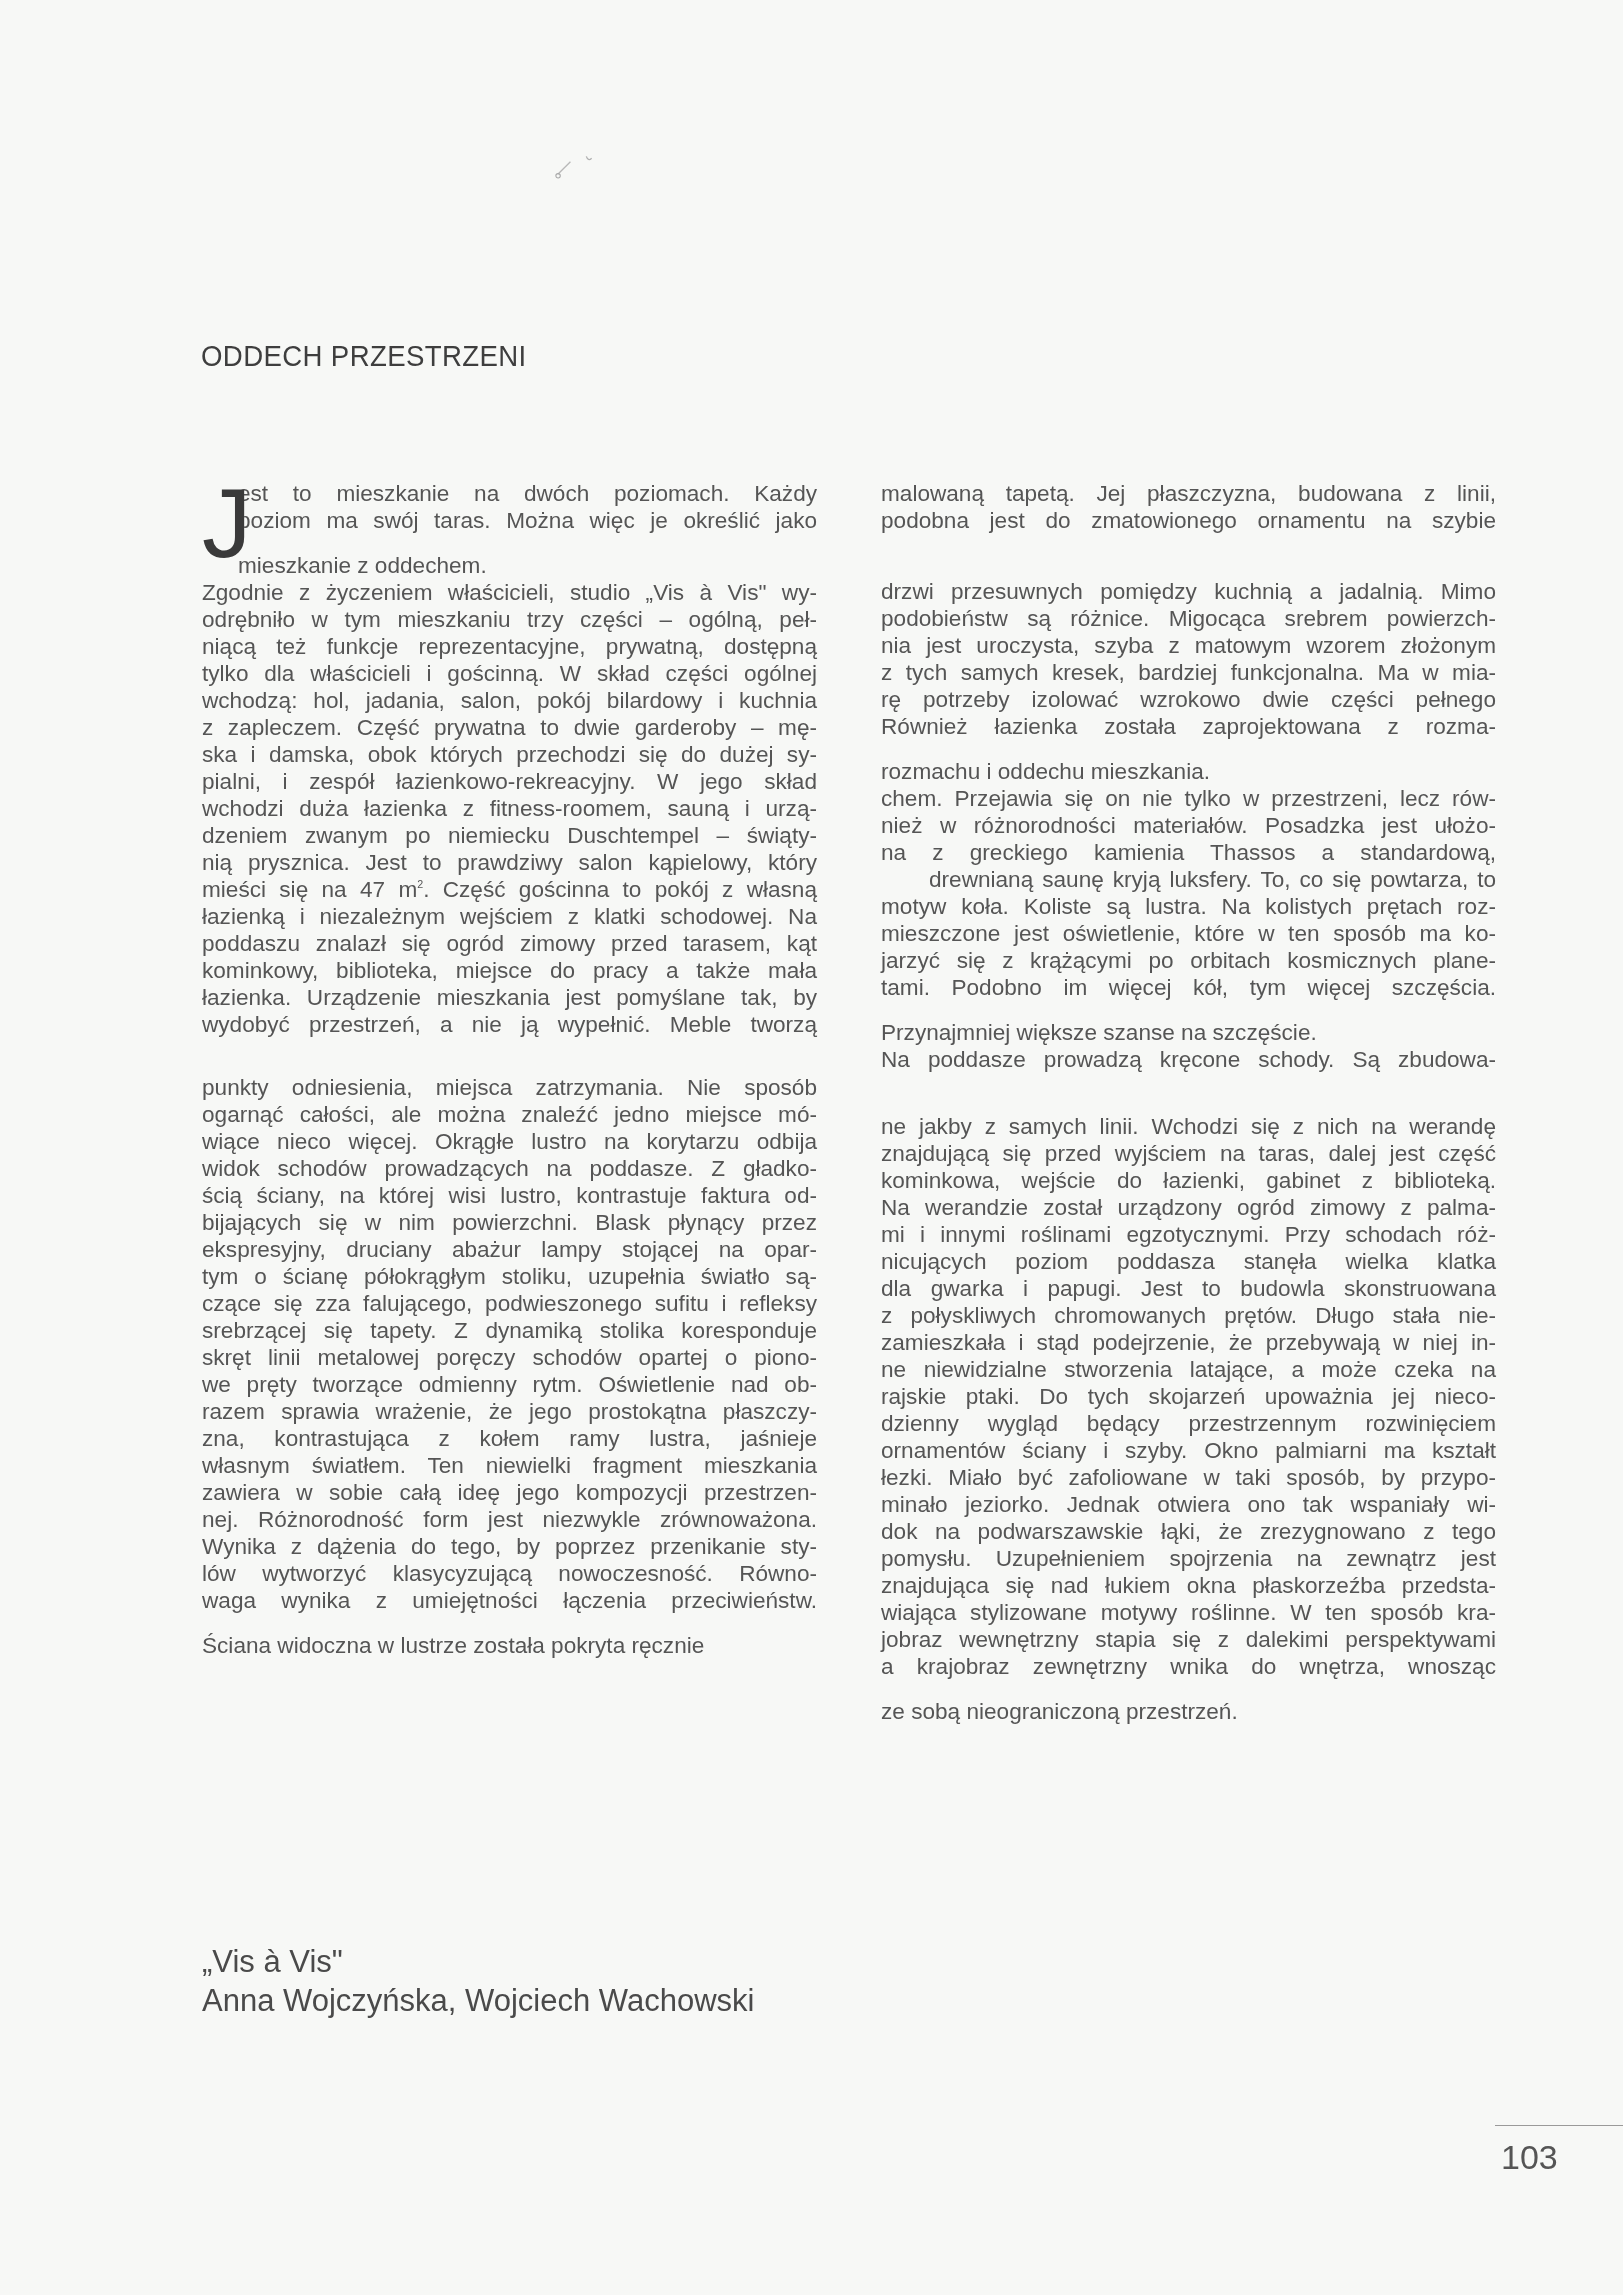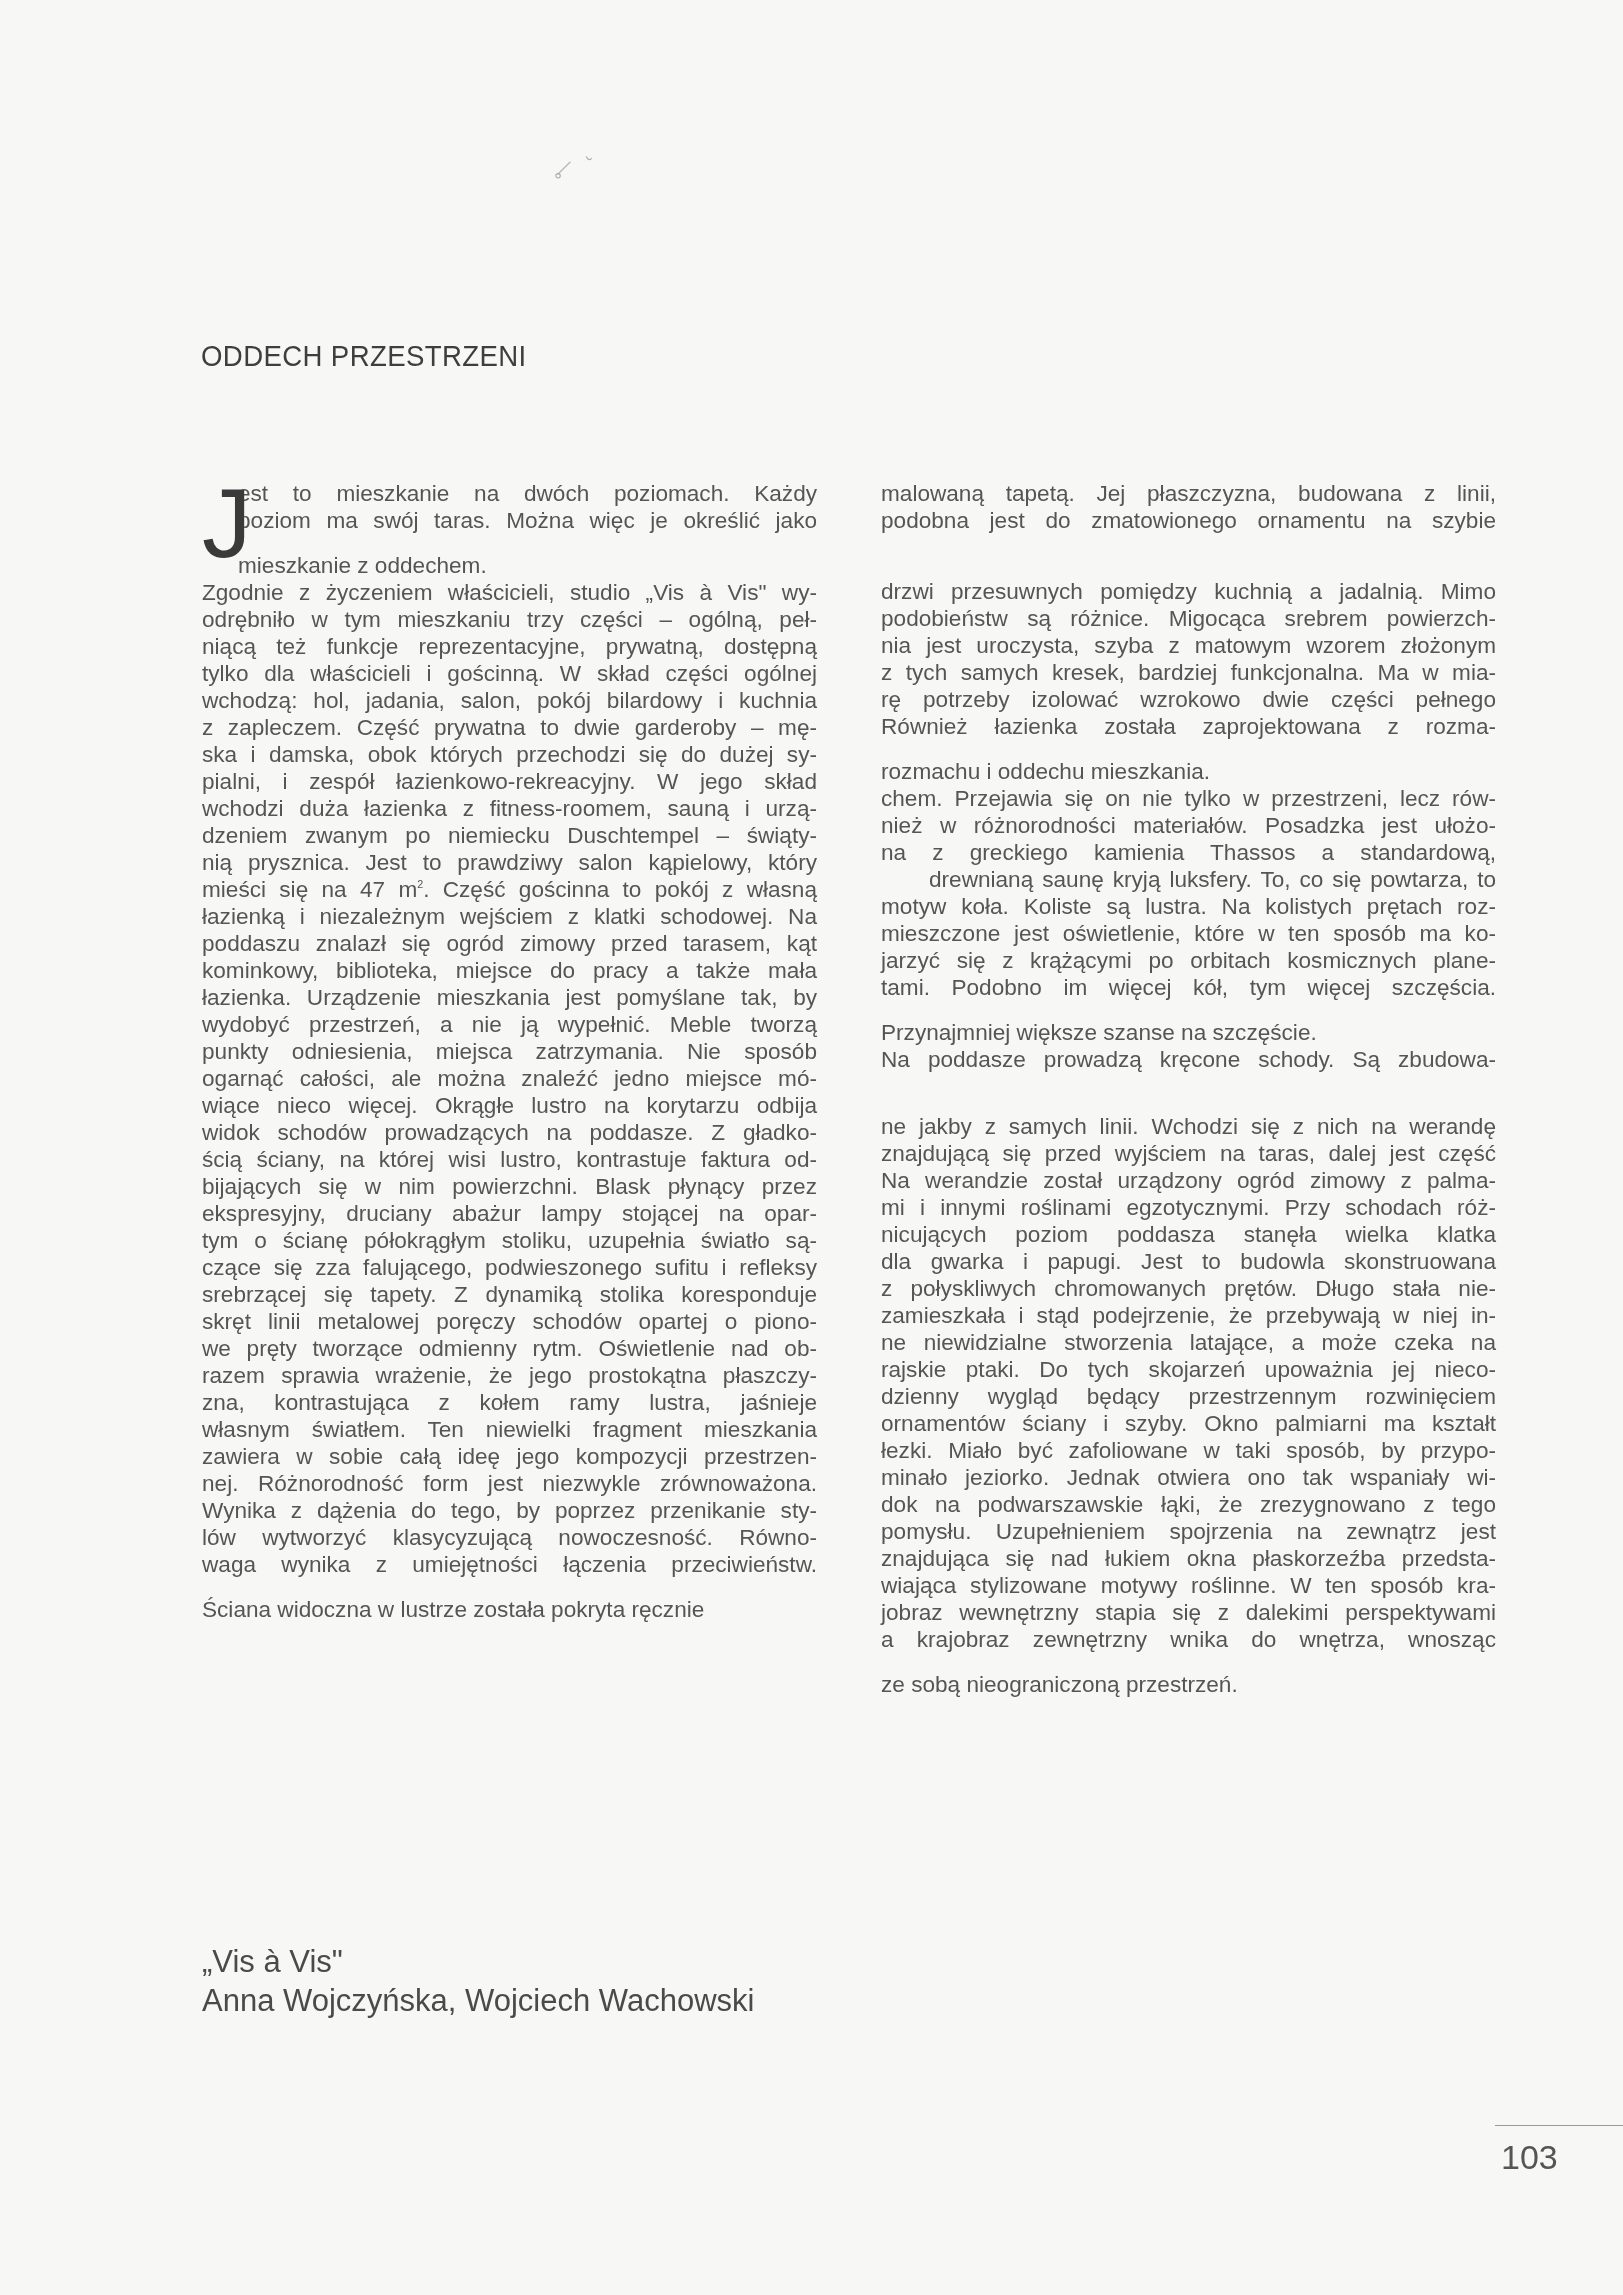--- a/index.html
+++ b/index.html
@@ -113,21 +113,21 @@
     <span class="line" style="display: block;">pialni, i zespół łazienkowo-rekreacyjny. W jego skład</span>
     <span class="line" style="display: block;">wchodzi duża łazienka z fitness-roomem, sauną i urzą-</span>
     <span class="line" style="display: block;">dzeniem zwanym po niemiecku Duschtempel – świąty-</span>
     <span class="line" style="display: block;">nią prysznica. Jest to prawdziwy salon kąpielowy, który</span>
     <span class="line" style="display: block;">mieści się na 47 m<sup>2</sup>. Część gościnna to pokój z własną</span>
     <span class="line" style="display: block;">łazienką i niezależnym wejściem z klatki schodowej. Na</span>
     <span class="line" style="display: block;">poddaszu znalazł się ogród zimowy przed tarasem, kąt</span>
     <span class="line" style="display: block;">kominkowy, biblioteka, miejsce do pracy a także mała</span>
     <span class="line" style="display: block;">łazienka. Urządzenie mieszkania jest pomyślane tak, by</span>
     <span class="line" style="display: block;">wydobyć przestrzeń, a nie ją wypełnić. Meble tworzą</span>
-    <span class="line" style="display: block;">punkty odniesienia, miejsca  zatrzymania. Nie sposób</span>
+    <span class="line" style="display: block; margin-top: 36px;">punkty odniesienia, miejsca  zatrzymania. Nie sposób</span>
     <span class="line" style="display: block;">ogarnąć całości, ale można znaleźć jedno miejsce mó-</span>
     <span class="line" style="display: block;">wiące nieco więcej. Okrągłe lustro na korytarzu odbija</span>
     <span class="line" style="display: block;">widok schodów prowadzących na poddasze. Z gładko-</span>
     <span class="line" style="display: block;">ścią ściany, na której wisi lustro, kontrastuje faktura od-</span>
     <span class="line" style="display: block;">bijających się w nim powierzchni. Blask płynący przez</span>
     <span class="line" style="display: block;">ekspresyjny, druciany abażur lampy stojącej na opar-</span>
     <span class="line" style="display: block;">tym o ścianę półokrągłym stoliku, uzupełnia światło są-</span>
     <span class="line" style="display: block;">czące się zza falującego, podwieszonego sufitu i refleksy</span>
     <span class="line" style="display: block;">srebrzącej się tapety. Z dynamiką stolika koresponduje</span>
     <span class="line" style="display: block;">skręt linii metalowej poręczy schodów opartej o piono-</span>
@@ -158,20 +158,21 @@
     <span class="line" style="display: block;">na z greckiego kamienia Thassos a standardową,</span>
     <span class="line" style="display: block; margin-left: 48px;">drewnianą saunę kryją luksfery. To, co się powtarza, to</span>
     <span class="line" style="display: block;">motyw koła. Koliste są lustra. Na kolistych prętach roz-</span>
     <span class="line" style="display: block;">mieszczone jest oświetlenie, które w ten sposób ma ko-</span>
     <span class="line" style="display: block;">jarzyć się z krążącymi po orbitach kosmicznych plane-</span>
     <span class="line" style="display: block;">tami. Podobno im więcej kół, tym więcej szczęścia.</span>
     <span class="line last" style="display: block;">Przynajmniej większe szanse na szczęście.</span>
     <span class="line" style="display: block;">Na poddasze prowadzą kręcone schody. Są zbudowa-</span>
     <span class="line" style="display: block; margin-top: 40px;">ne jakby z samych linii. Wchodzi się z nich na werandę</span>
     <span class="line" style="display: block;">znajdującą się przed wyjściem na taras, dalej jest część</span>
+    <span class="line" style="display: block;">kominkowa, wejście do łazienki, gabinet z biblioteką.</span>
     <span class="line" style="display: block;">Na werandzie został urządzony ogród zimowy z palma-</span>
     <span class="line" style="display: block;">mi i innymi roślinami egzotycznymi. Przy schodach róż-</span>
     <span class="line" style="display: block;">nicujących poziom poddasza stanęła wielka klatka</span>
     <span class="line" style="display: block;">dla gwarka i papugi. Jest to budowla skonstruowana</span>
     <span class="line" style="display: block;">z połyskliwych chromowanych prętów. Długo stała nie-</span>
     <span class="line" style="display: block;">zamieszkała i stąd podejrzenie, że przebywają w niej in-</span>
     <span class="line" style="display: block;">ne niewidzialne stworzenia latające, a może czeka na</span>
     <span class="line" style="display: block;">rajskie ptaki. Do tych skojarzeń upoważnia jej nieco-</span>
     <span class="line" style="display: block;">dzienny wygląd będący przestrzennym rozwinięciem</span>
     <span class="line" style="display: block;">ornamentów ściany i szyby. Okno palmiarni ma kształt</span>

